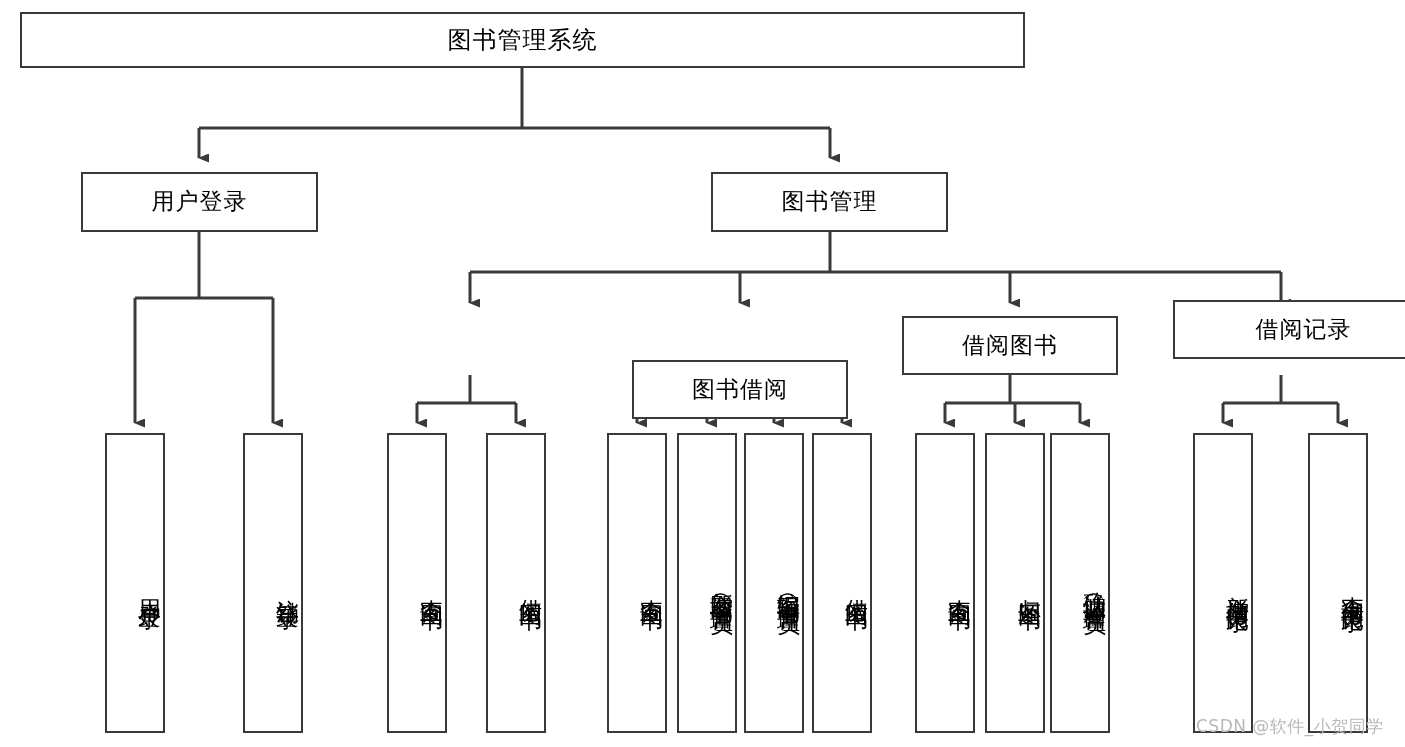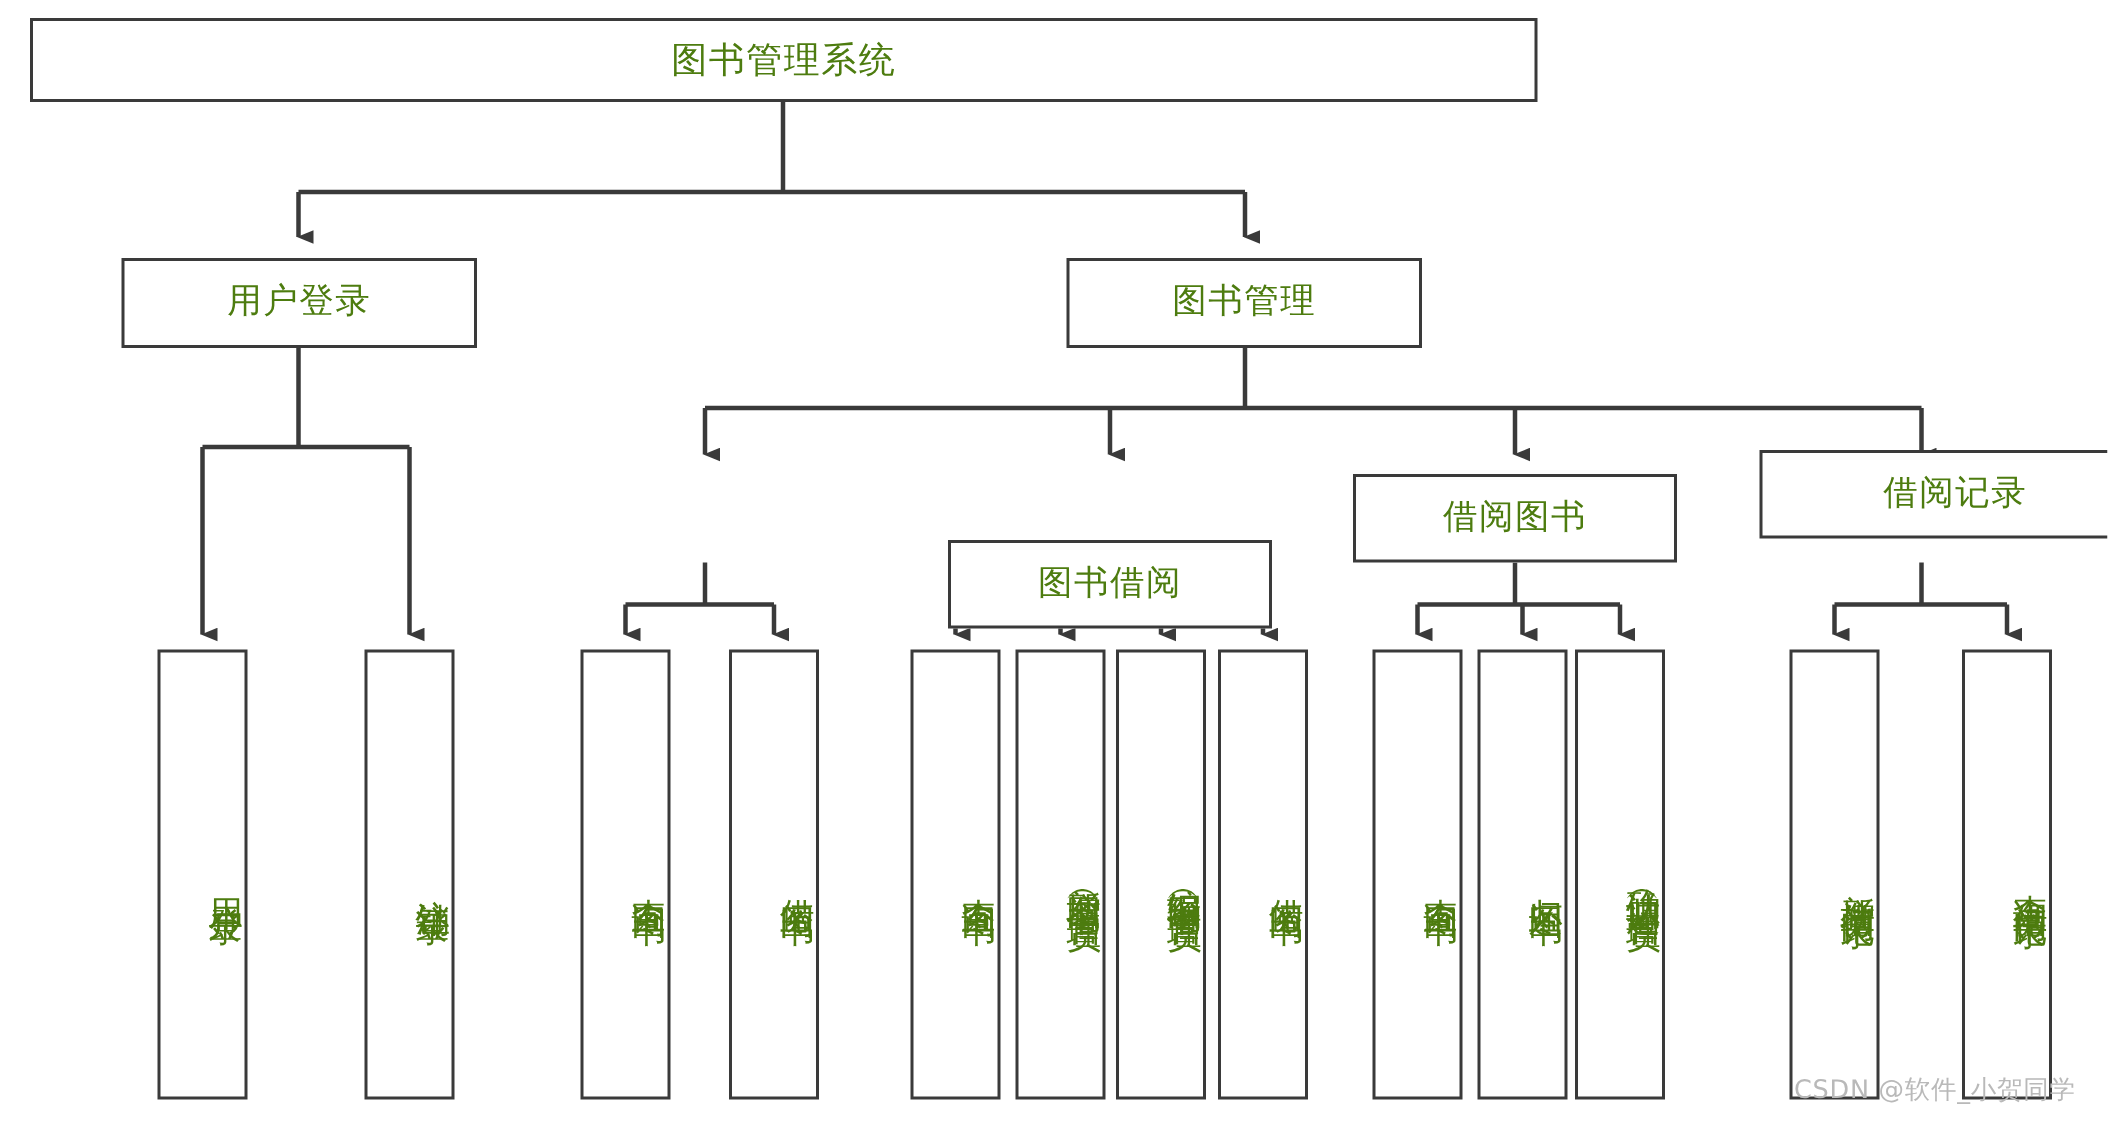--- a/index.html
+++ b/index.html
@@ -26,21 +26,21 @@
     pointer-events: none;
   }
   .node {
     position: absolute;
     box-sizing: border-box;
     border: 2.5px solid #3a3a3a;
     background: #ffffff;
     display: flex;
     align-items: center;
     justify-content: center;
-    color: #4d7c0f;
+    color: #000000;
   }
   .node.h {
     font-size: 23px;
     letter-spacing: 1px;
     line-height: 1.1;
   }
   .node.root {
     font-size: 24px;
   }
   .node.v {

